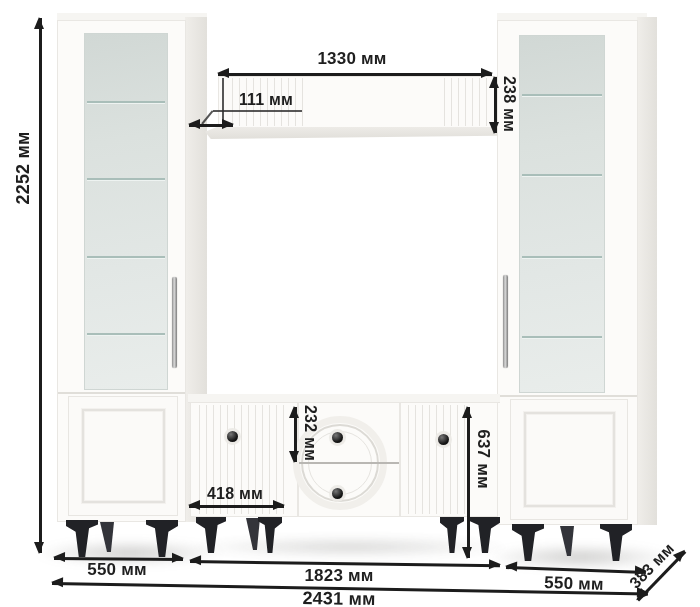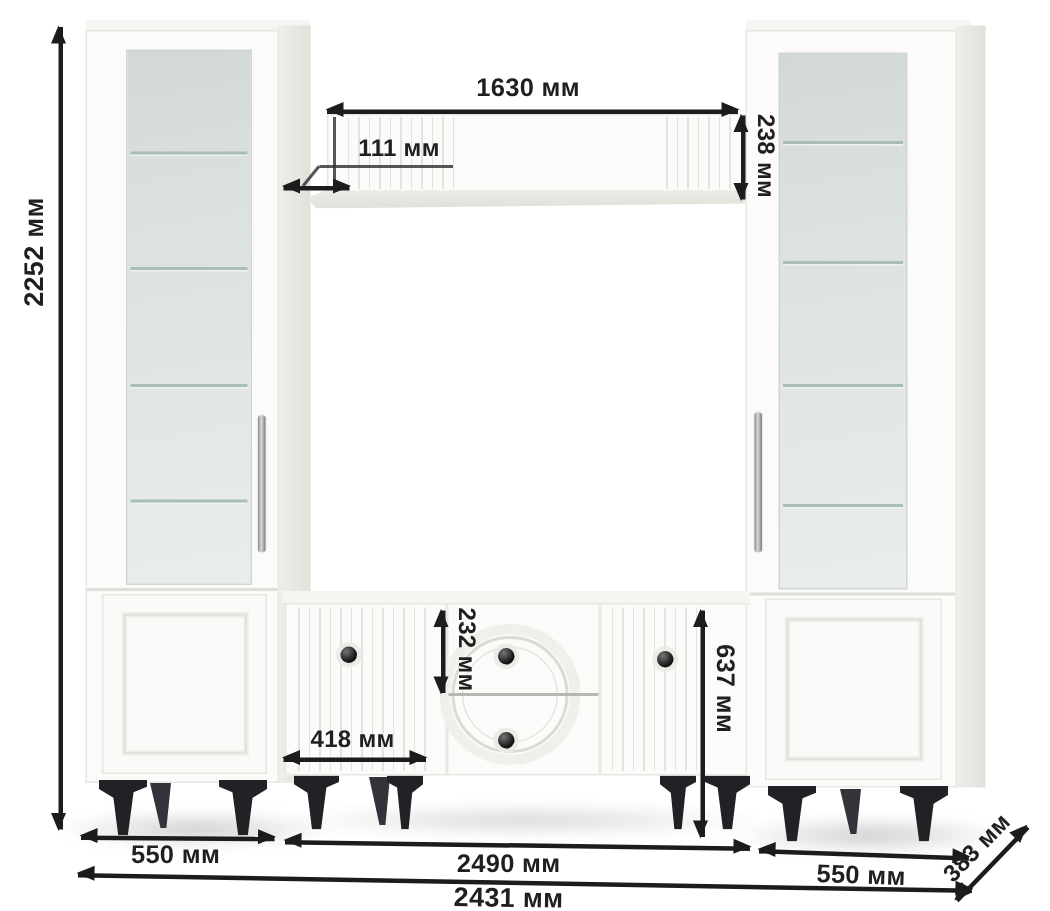--- a/index.html
+++ b/index.html
@@ -126,21 +126,21 @@
   <div class="abs legback" style="left:246px;top:518px;width:14px;height:32px;"></div>
   <div class="abs leg" style="left:196px;top:517px;width:30px;height:36px;"></div>
   <div class="abs leg mir" style="left:258px;top:517px;width:24px;height:36px;"></div>
   <div class="abs leg" style="left:440px;top:517px;width:24px;height:36px;"></div>
   <div class="abs leg mir" style="left:470px;top:517px;width:30px;height:36px;"></div>
 
   <div class="abs vdim z" style="left:39px;top:18px;height:535px;"></div>
   <div class="abs dlabel big rotm90 z" style="left:23px;top:168px;">2252 мм</div>
 
   <div class="abs hdim z" style="left:218px;top:73px;width:274px;"></div>
-  <div class="abs dlabel z" style="left:352px;top:59px;">1630 мм</div>
+  <div class="abs dlabel z" style="left:352px;top:59px;">1330 мм</div>
 
   <div class="abs dlabel z" style="left:266px;top:100px;font-size:16px;">111 мм</div>
   <div class="abs thin z" style="left:213px;top:110px;width:89px;height:2px;"></div>
   <div class="abs thin z" style="left:202px;top:123px;width:17px;height:2px;transform:rotate(-51deg);transform-origin:0 50%;"></div>
   <div class="abs thin z" style="left:222px;top:78px;width:1.5px;height:46px;"></div>
   <div class="abs hdim z" style="left:189px;top:124px;width:44px;"></div>
 
   <div class="abs vdim z" style="left:494px;top:77px;height:56px;"></div>
   <div class="abs dlabel rot90 z" style="left:509px;top:104px;font-size:16px;">238 мм</div>
 
@@ -150,21 +150,21 @@
   <div class="abs vdim z" style="left:467px;top:407px;height:151px;"></div>
   <div class="abs dlabel rot90 z" style="left:483px;top:459px;">637 мм</div>
 
   <div class="abs dlabel z" style="left:235px;top:494px;font-size:16px;">418 мм</div>
   <div class="abs hdim z" style="left:189px;top:505px;width:95px;"></div>
 
   <div class="abs hdim z" style="left:54px;top:557px;width:129px;transform:rotate(.4deg);transform-origin:0 50%;"></div>
   <div class="abs dlabel z" style="left:117px;top:570px;">550 мм</div>
 
   <div class="abs hdim z" style="left:190px;top:560px;width:310px;transform:rotate(.8deg);transform-origin:0 50%;"></div>
-  <div class="abs dlabel z" style="left:339px;top:576px;">2490 мм</div>
+  <div class="abs dlabel z" style="left:339px;top:576px;">1823 мм</div>
 
   <div class="abs hdim z" style="left:506px;top:566px;width:140px;transform:rotate(2deg);transform-origin:0 50%;"></div>
   <div class="abs dlabel z" style="left:574px;top:584px;transform:translate(-50%,-50%) rotate(2deg);">550 мм</div>
 
   <div class="abs hdim z" style="left:52px;top:582px;width:596px;transform:rotate(1deg);transform-origin:0 50%;"></div>
   <div class="abs dlabel big z" style="left:339px;top:599px;transform:translate(-50%,-50%) rotate(.8deg);">2431 мм</div>
 
   <div class="abs hdim z" style="left:638px;top:599px;width:68px;transform:rotate(-46deg);transform-origin:0 50%;"></div>
   <div class="abs dlabel rotd z" style="left:652px;top:566px;font-size:16px;">383 мм</div>
 

